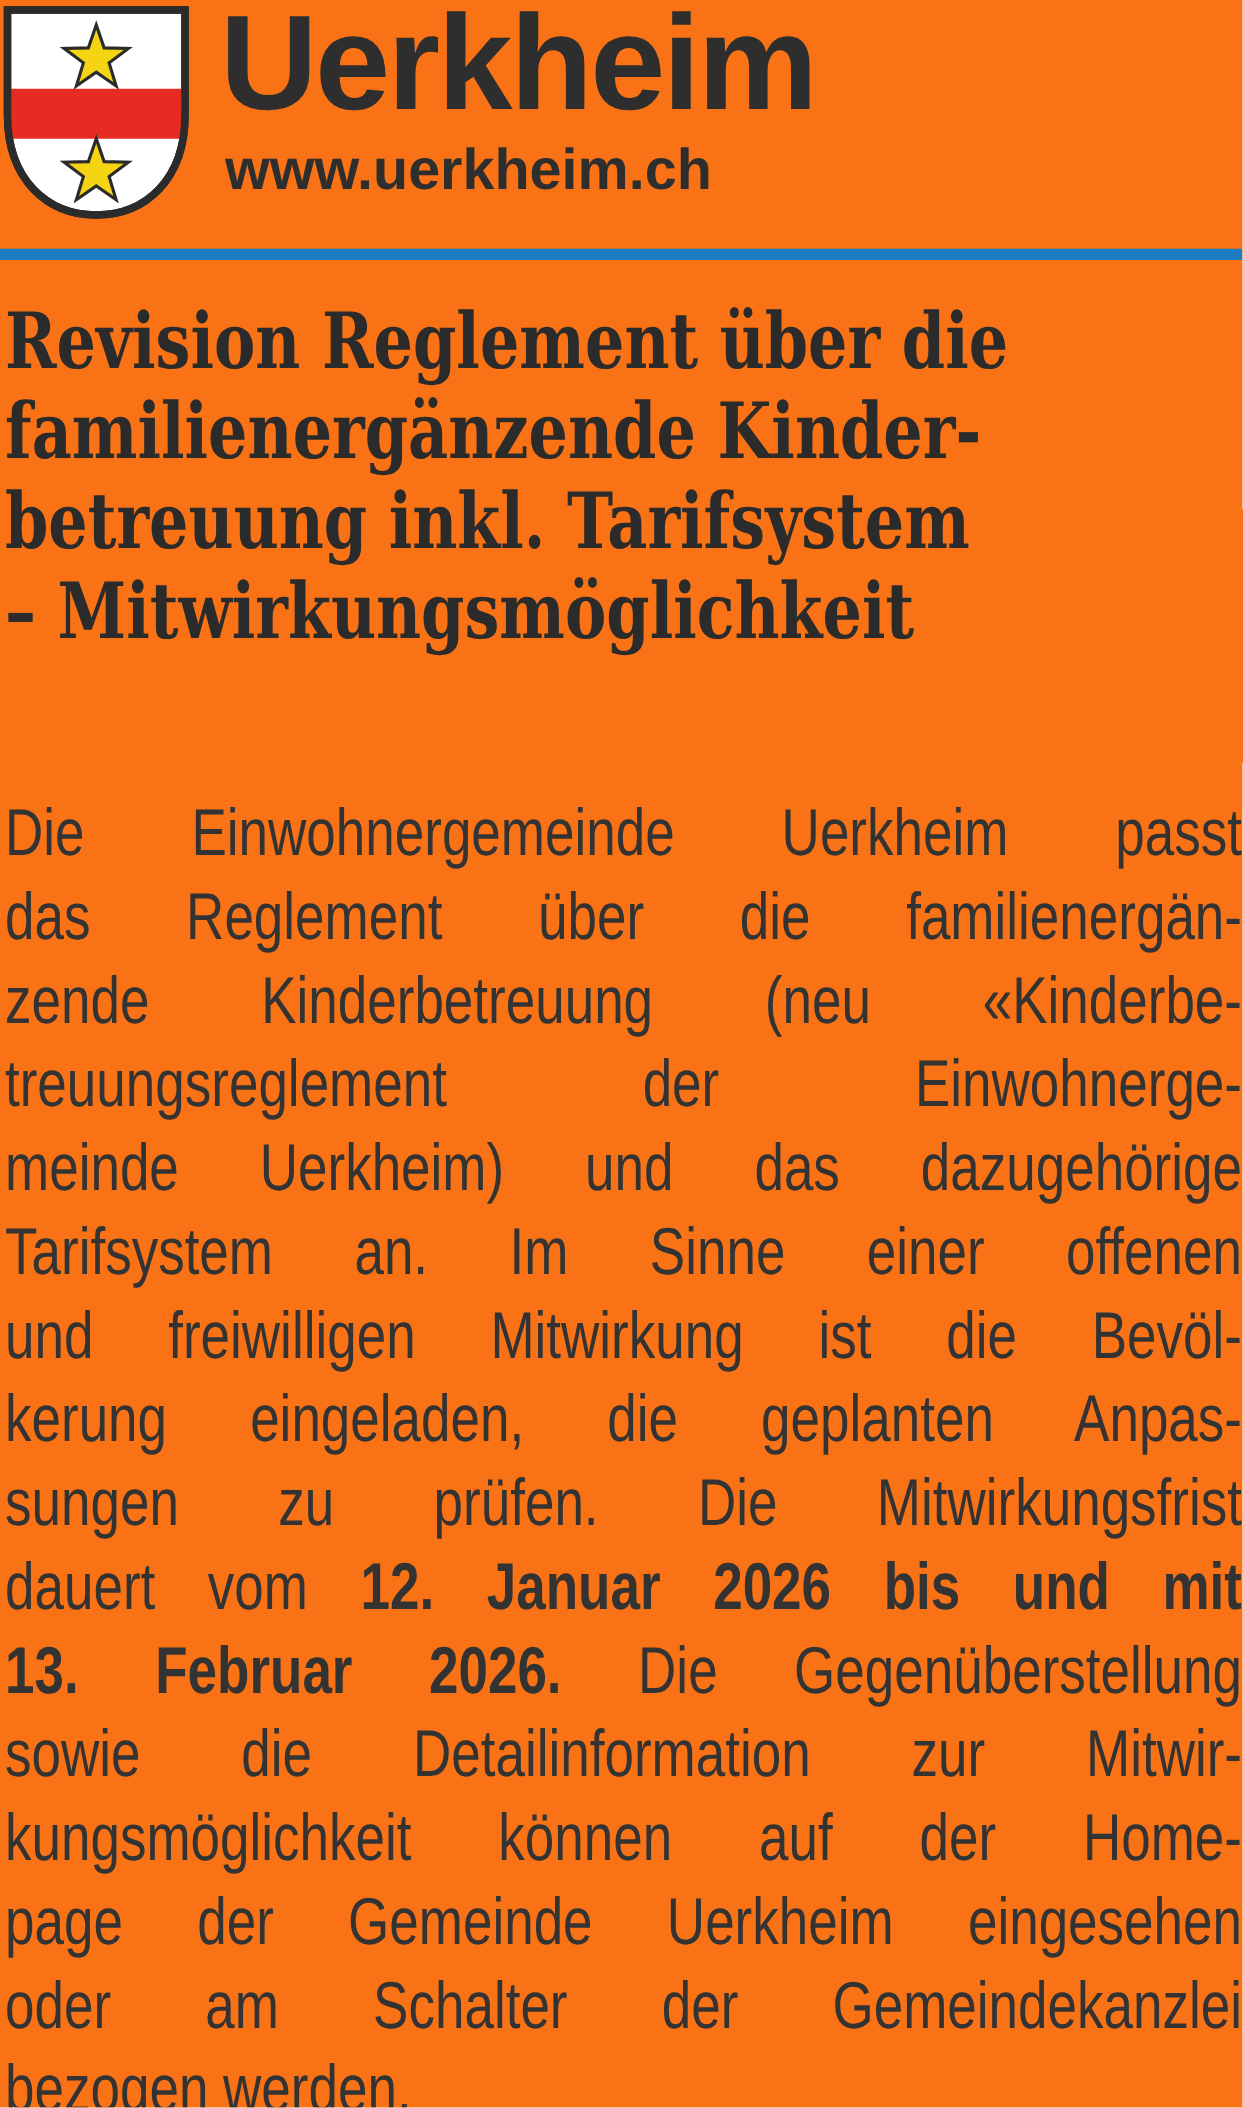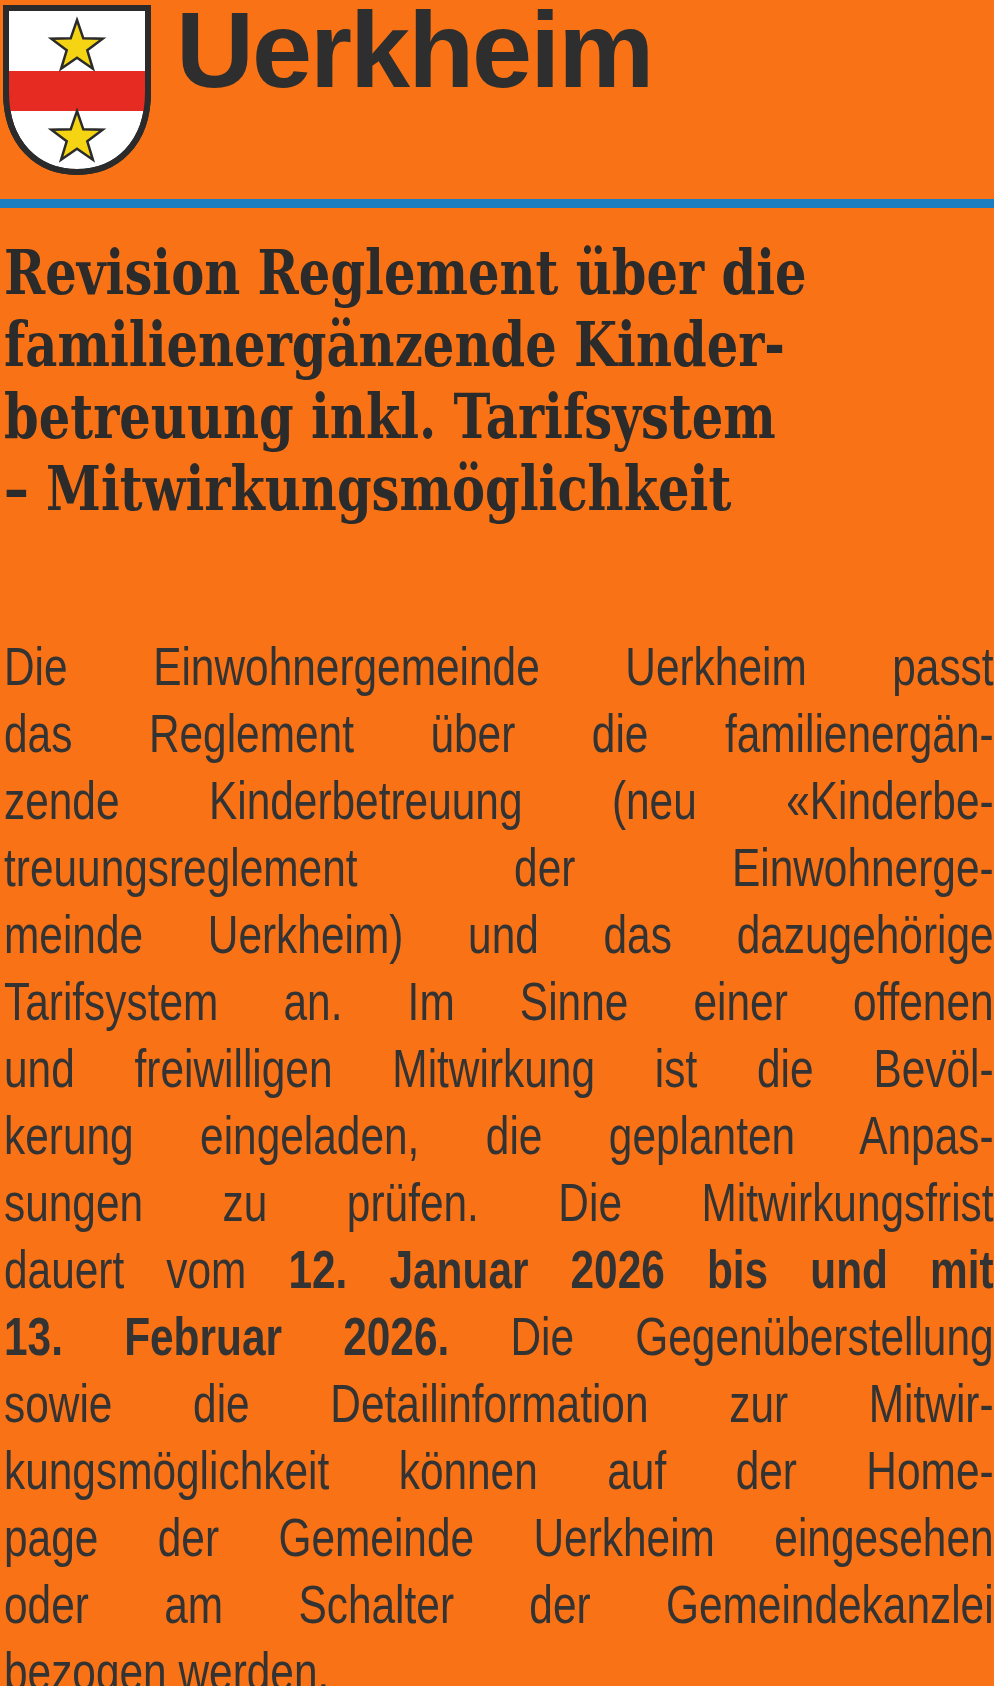--- a/index.html
+++ b/index.html
@@ -71,20 +71,21 @@
     <g transform="translate(75,43)">
       <polygon points="0,-27 6.3,-8.7 25.7,-8.3 10.3,3.3 15.9,21.8 0,10.8 -15.9,21.8 -10.3,3.3 -25.7,-8.3 -6.3,-8.7" fill="#f5d513" stroke="#2b2b2b" stroke-width="2.5" stroke-linejoin="miter"></polygon>
     </g>
     <g transform="translate(75,134)">
       <polygon points="0,-27 6.3,-8.7 25.7,-8.3 10.3,3.3 15.9,21.8 0,10.8 -15.9,21.8 -10.3,3.3 -25.7,-8.3 -6.3,-8.7" fill="#f5d513" stroke="#2b2b2b" stroke-width="2.5" stroke-linejoin="miter"></polygon>
     </g>
     <path d="M4,4 H146 V88 C146,140 114,168 75,168 C36,168 4,140 4,88 Z" fill="none" stroke="#2b2b2b" stroke-width="6"></path>
   </svg>
 
   <div class="muni-title">Uerkheim</div>
+  <div class="muni-site">www.uerkheim.ch</div>
 
   <div class="rule" style="background: rgb(27, 126, 195);"></div>
 
   <div class="headline">
       <div class="hl-line">Revision Reglement über die</div>
       <div class="hl-line">familienergänzende Kinder-</div>
       <div class="hl-line">betreuung inkl. Tarifsystem</div>
       <div class="hl-line">– Mitwirkungsmöglichkeit</div>
     </div>
 

